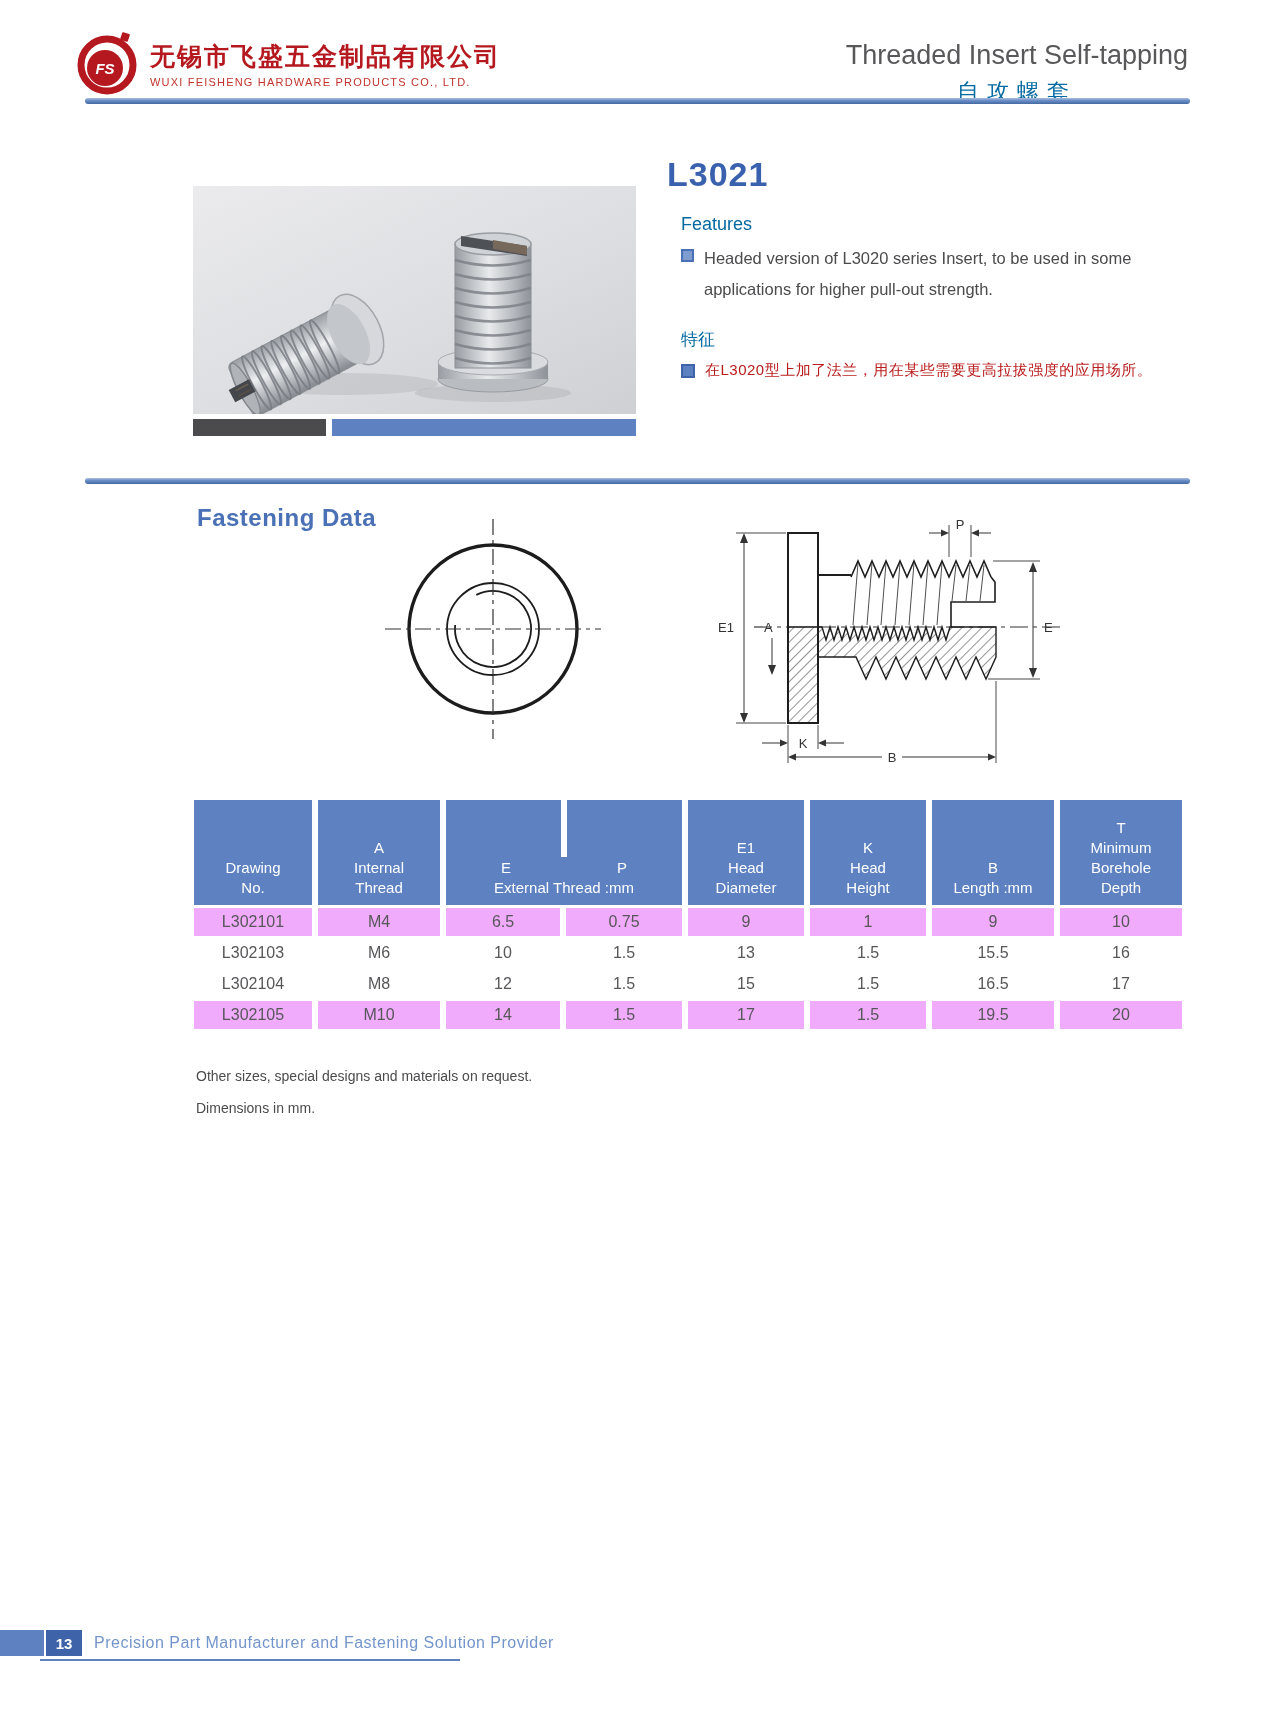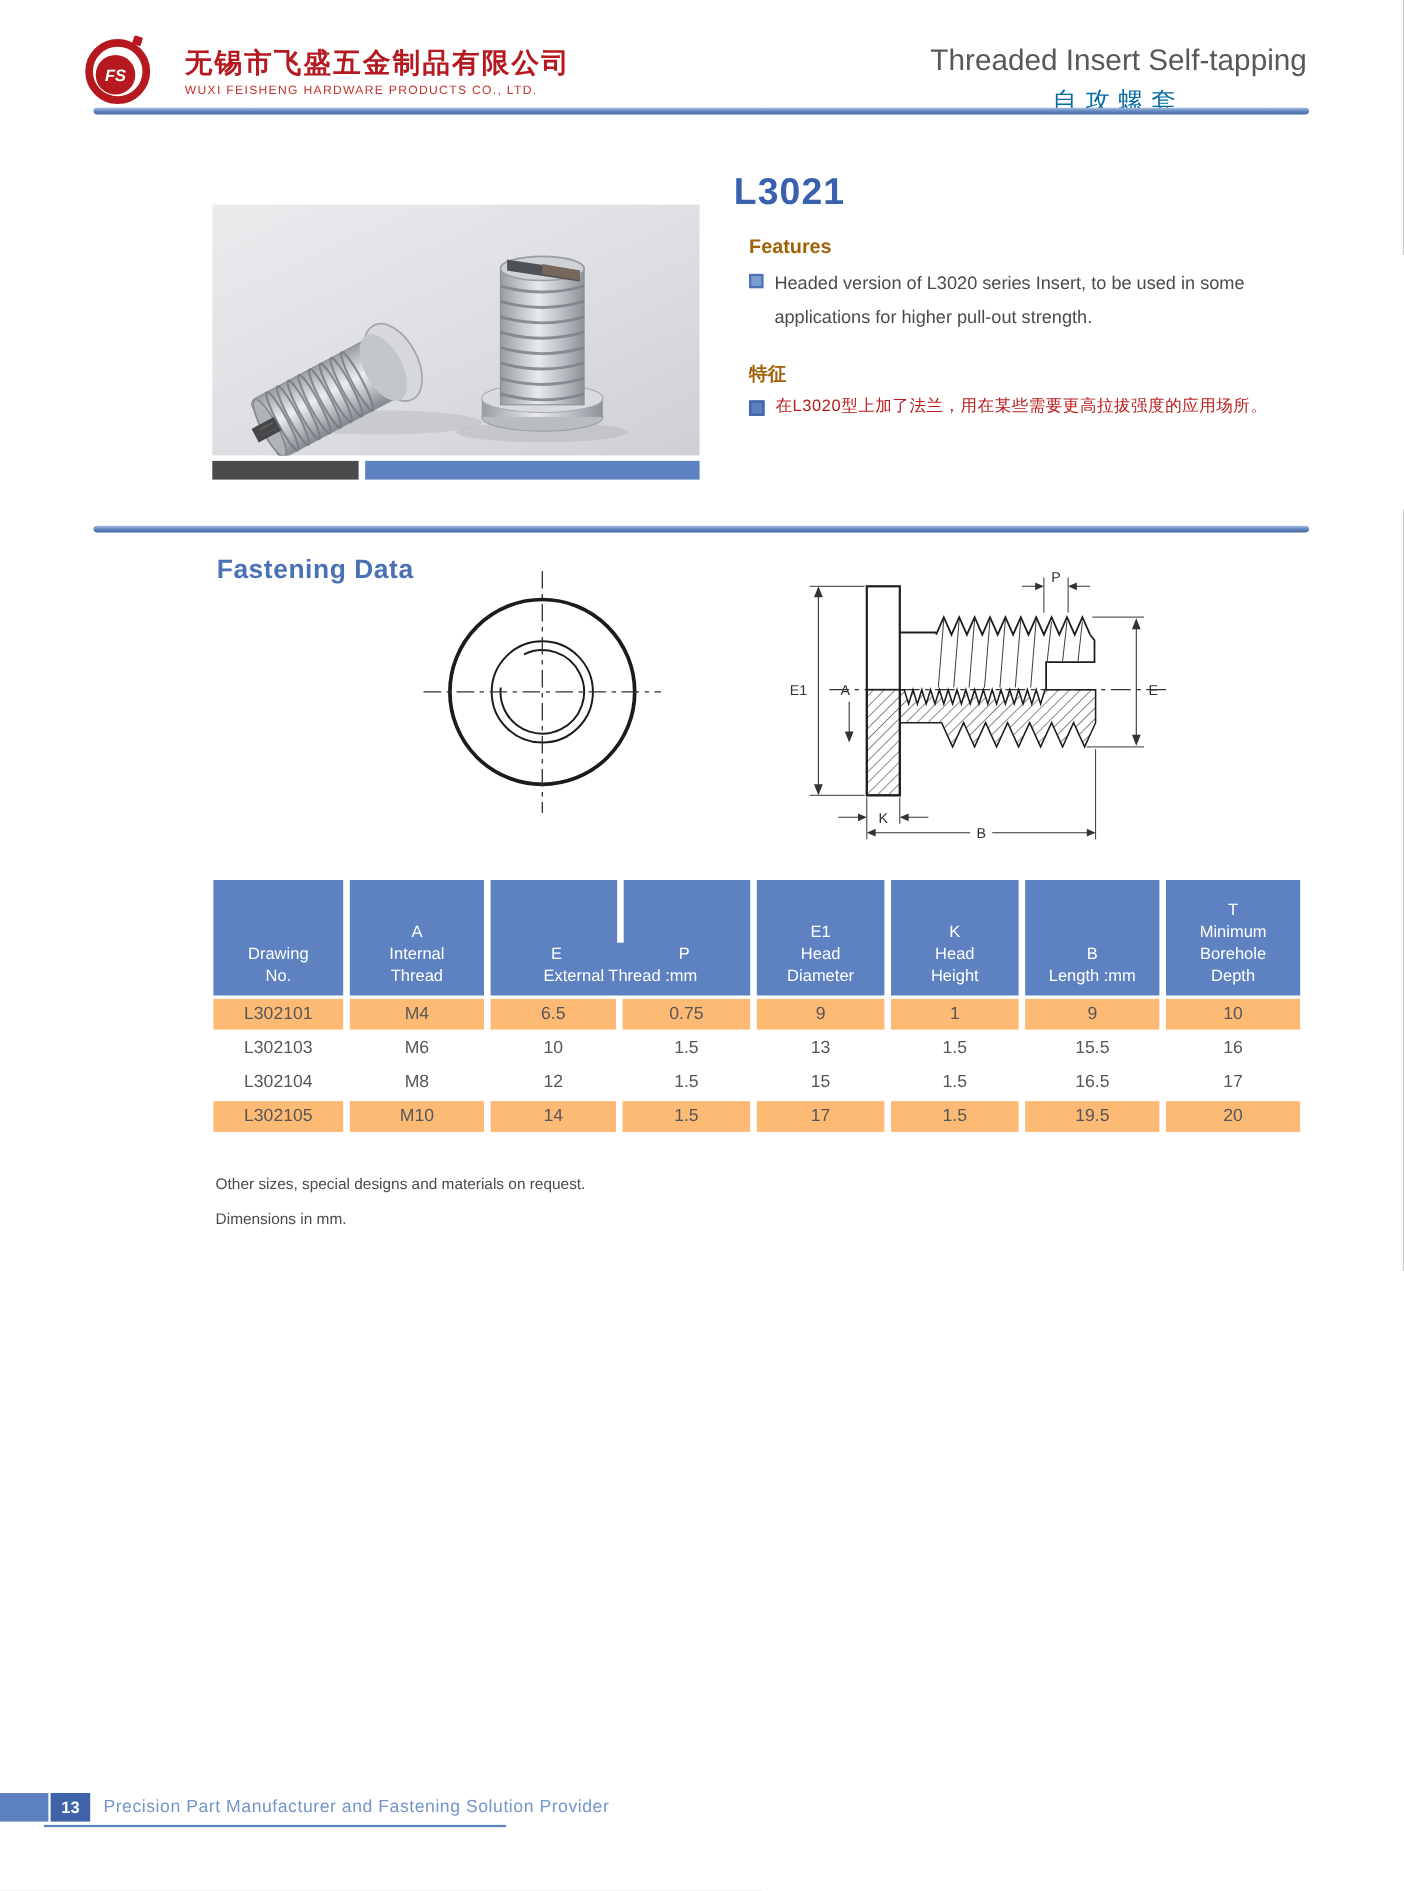--- a/index.html
+++ b/index.html
@@ -19,41 +19,41 @@
   .blue-rule{height:6px;border-radius:3px;
     background:linear-gradient(to bottom,#aabddf 0%,#678bc6 45%,#44699f 100%);}
 
   
   .photo{background:linear-gradient(155deg,#ebebee 0%,#dddee1 55%,#cfd0d4 100%);}
   .bar-dark{background:#4b4b4d;}
   .bar-blue{background:#5d81c1;}
 
   
   .model{font-size:34px;font-weight:bold;color:#3a61ad;letter-spacing:1px;}
-  .sec-h{font-size:18px;font-weight:bold;color:#a16207;}
+  .sec-h{font-size:18px;font-weight:normal;color:#0369a1;}
   .feature-row{display:flex;align-items:flex-start;}
   .bullet-sq{flex:0 0 auto;width:13px;height:13px;margin:6px 10px 0 0;
     background:#7e9ccf;border:2px solid #4a71b5;box-sizing:border-box;}
   .bullet-sq.zh{background:#5c80c0;border-color:#3f63a9;width:14px;height:14px;}
   .feature-text{font-size:16.5px;color:#4b4b4d;line-height:31px;width:478px;}
   .feature-text-zh{font-size:15px;color:#b91c1c;line-height:24px;width:490px;letter-spacing:0.5px;}
 
   
   .tech-h{font-size:24px;font-weight:bold;color:#4a71b5;letter-spacing:0.5px;}
 
   
   table.spec{border-collapse:separate;border-spacing:6px 3px;table-layout:fixed;width:1000px;}
   table.spec th{
     background:#5d81c1;color:#ffffff;font-weight:normal;font-size:15px;
     vertical-align:bottom;padding:0 2px 7px 2px;height:98px;line-height:20px;text-align:center;
   }
   table.spec td{
     font-size:16px;color:#57575a;text-align:center;height:28px;padding:0;
   }
-  tr.gray td{background:#fdba74;margin-top:24px;}
+  tr.gray td{background:#f0abfc;margin-top:24px;}
   th.ep{position:relative;}
   .ep-notch{position:absolute;top:0;left:50%;transform:translateX(-50%);
     width:6px;height:57px;background:#ffffff;}
   .ep-top{display:flex;}
   .ep-top span{flex:1;text-align:center;}
   .notes{font-size:14px;color:#4b4b4d;}
 
   
   .foot-bar{background:#5d81c1;}
   .foot-page{background:#3f63a9;color:#ffffff;font-size:15px;font-weight:bold;
@@ -69,21 +69,21 @@
 <div class="page">
 
   <div class="abs" style="left:76px;top:32px;width:64px;height:66px;">
     <svg width="64" height="66" viewBox="0 0 64 66">
       <circle cx="31" cy="33" r="26" fill="none" stroke="#b5191f" stroke-width="7"></circle>
       <rect x="45" y="1" width="8" height="8" rx="1" fill="#b5191f" transform="rotate(18 49 5)"></rect>
       <circle cx="29" cy="36" r="18" fill="#b5191f"></circle>
       <text x="29" y="42" text-anchor="middle" font-size="15" font-style="italic" font-weight="bold" fill="#ffffff">FS</text>
     </svg>
   </div>
-  <div class="abs" style="left:168px;top:40px;">
+  <div class="abs" style="left:150px;top:40px;">
     <div class="company-zh">无锡市飞盛五金制品有限公司</div>
     <div class="company-en">WUXI FEISHENG HARDWARE PRODUCTS CO., LTD.</div>
   </div>
   <div class="abs" style="right:88px;top:40px;">
     <div class="page-title-en">Threaded Insert Self-tapping</div>
     <div class="page-title-zh">自攻螺套</div>
   </div>
   <div class="abs blue-rule" style="left:85px;top:98px;width:1105px;"></div>
 
   <div class="abs photo" style="left:193px;top:186px;width:443px;height:228px;">

